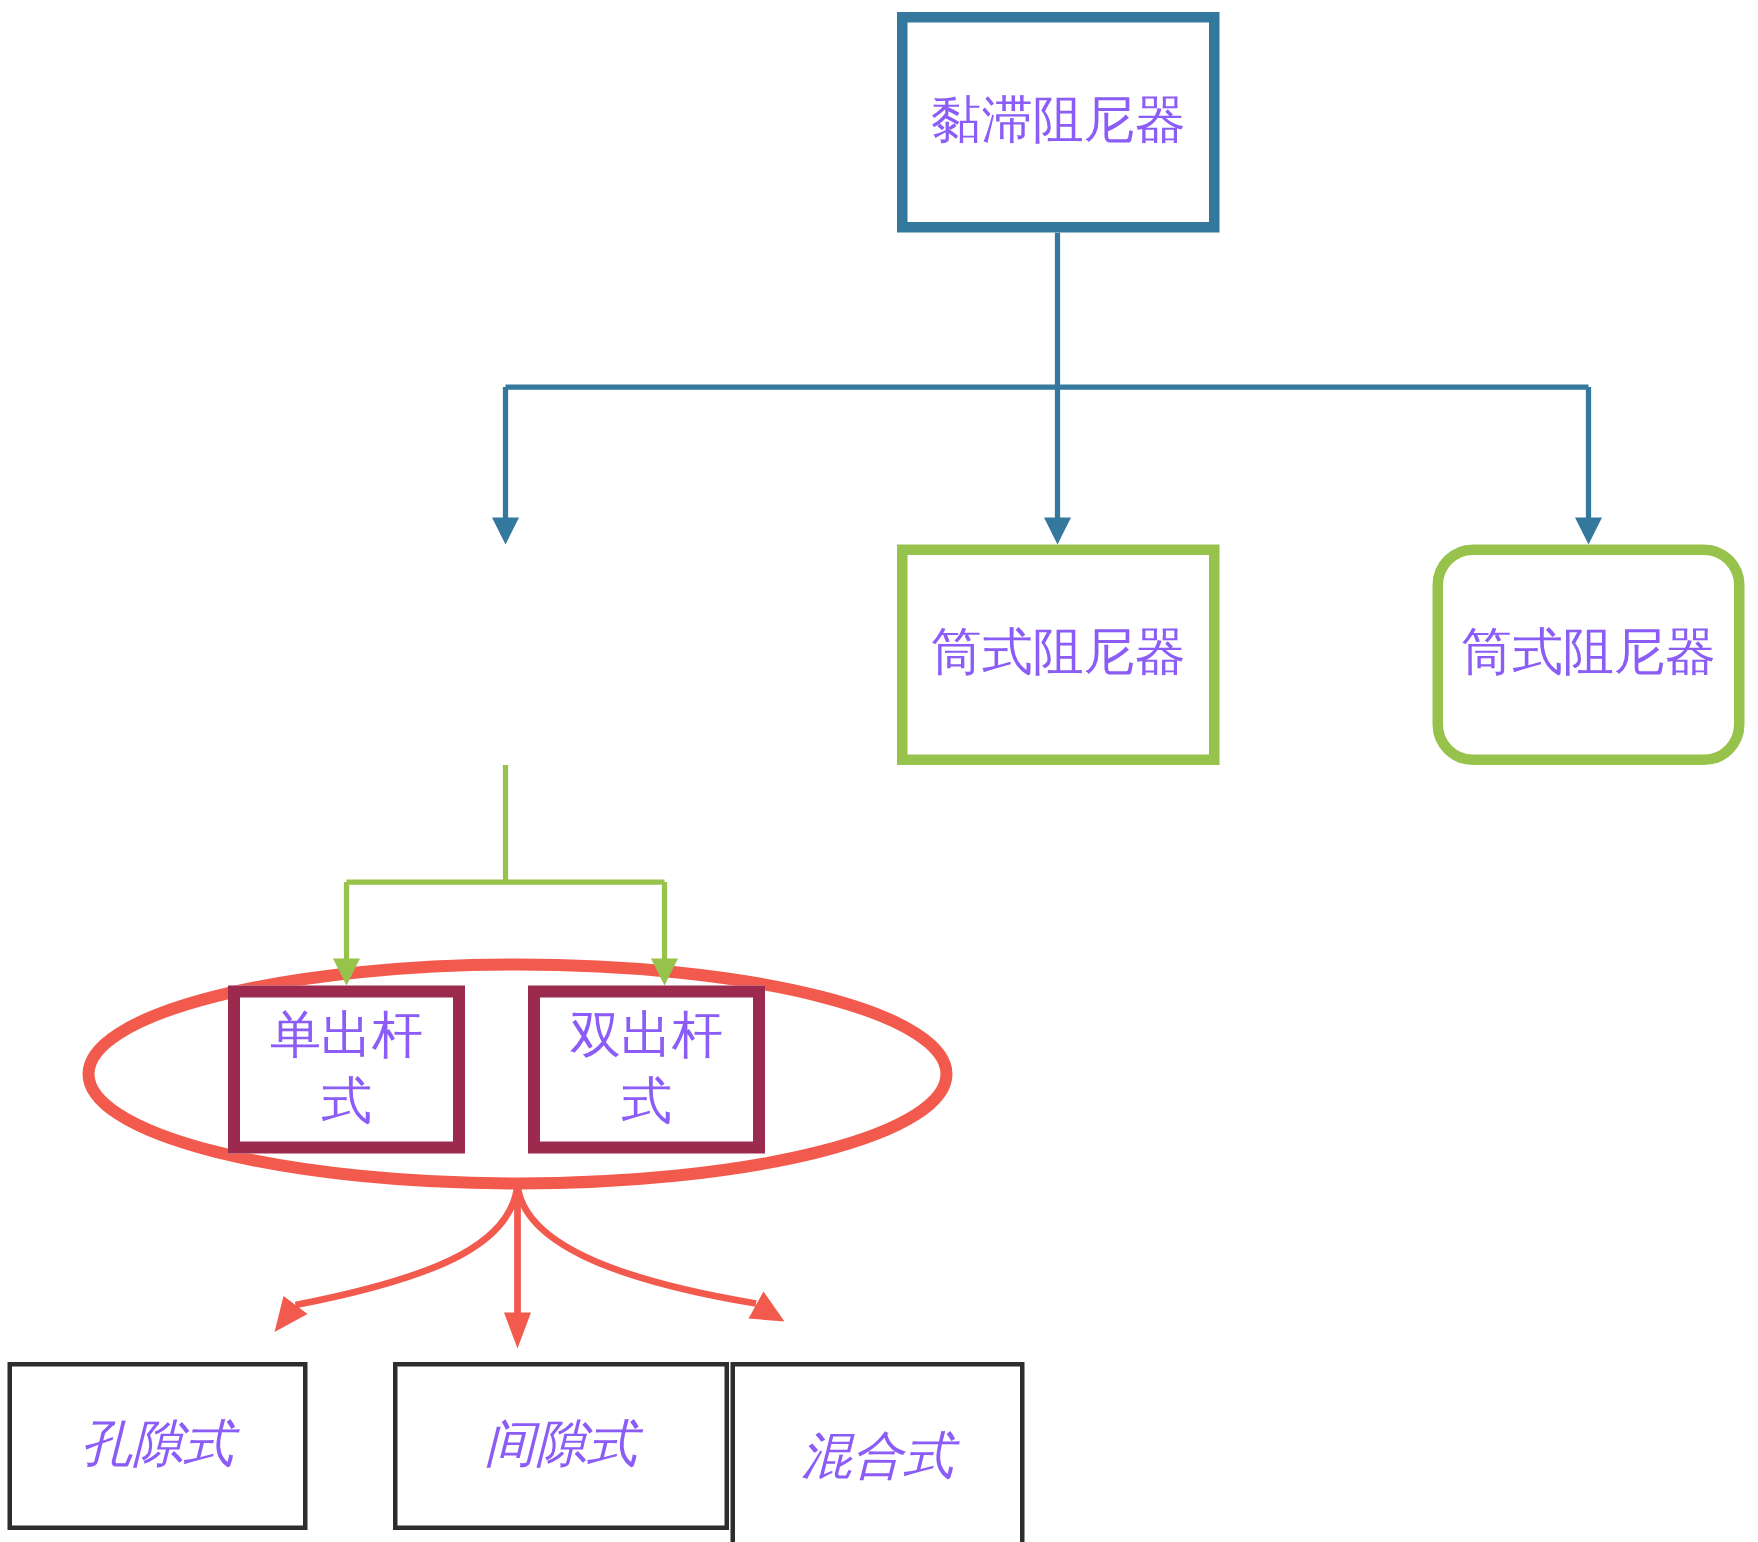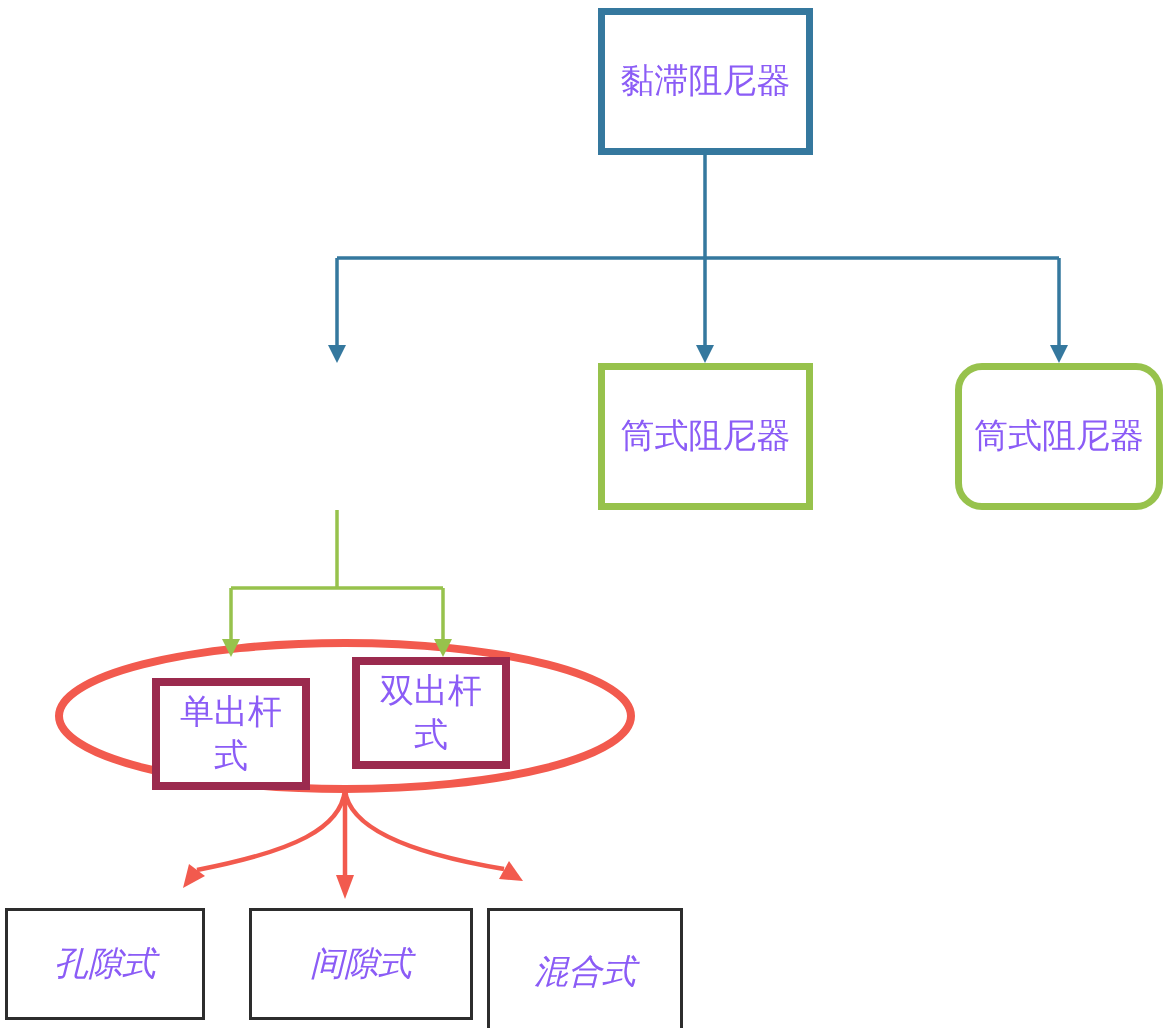--- a/index.html
+++ b/index.html
@@ -36,25 +36,25 @@
     white-space: pre-line;
     font-size: 34px;
     line-height: 1.3;
   }
   .root  { left: 598px; top: 8px;   width: 215px; height: 147px; border: 7px solid var(--root-border, #35789e); }
   .green { border: 7px solid var(--level2-border, #97c24c); }
   .g1 { left: 232px; top: 363px; width: 211px; height: 147px; }
   .g2 { left: 598px; top: 363px; width: 215px; height: 147px; }
   .g3 { left: 955px; top: 363px; width: 208px; height: 147px; border-radius: 27px; }
   .rod   { border: 8px solid var(--rod-border, #9b2a4e); }
-  .r1 { left: 152px; top: 678px; width: 158px; height: 112px; }
+  .r1 { left: 152px; top: 657px; width: 158px; height: 112px; }
   .r2 { left: 352px; top: 657px; width: 158px; height: 112px; }
   .leaf  { border: 3px solid var(--leaf-border, #2d2d2d); font-style: italic; }
   .l1 { left: 5px;   top: 908px; width: 200px; height: 112px; }
-  .l2 { left: 249px; top: 908px; width: 224px; height: 112px; }
+  .l2 { left: 262px; top: 908px; width: 224px; height: 112px; }
   .l3 { left: 487px; top: 908px; width: 196px; height: 129px; text-align: center; }
 </style>
 </head>
 <body>
 
 <div class="canvas">
 
   <svg class="connectors" viewBox="0 0 1172 1028" aria-hidden="true">
 
     <g>

